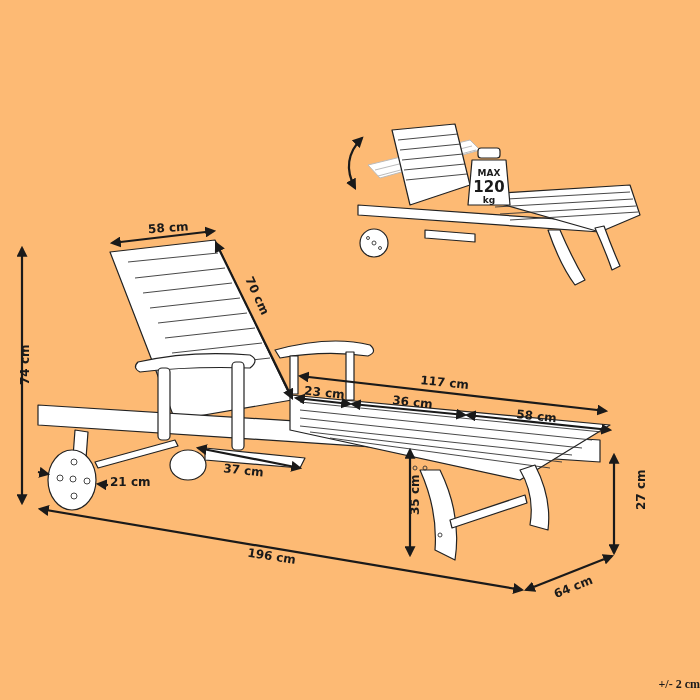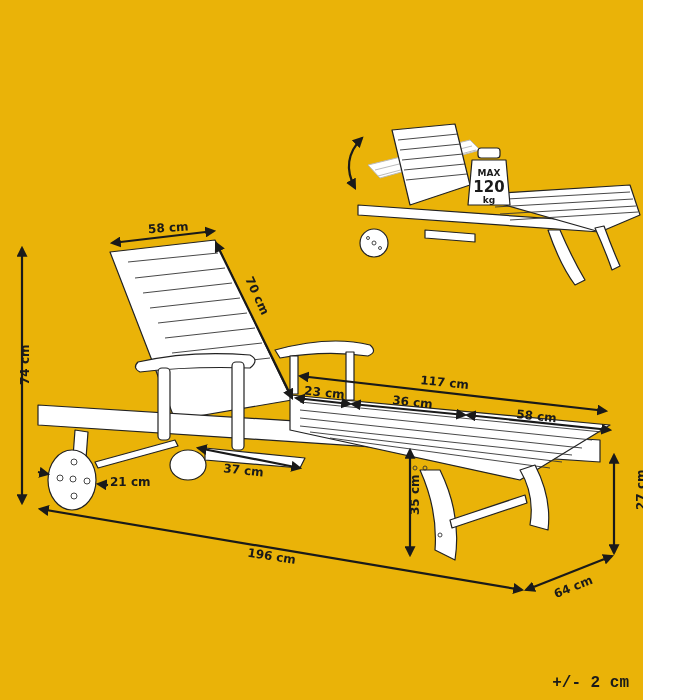--- a/index.html
+++ b/index.html
@@ -1,23 +1,23 @@
 <!DOCTYPE html>
 <html><head>
 <meta charset="utf-8">
 <style>
   html,body{margin:0;padding:0;background:#ffffff;}
-  #canvas{position:relative;width:643px;height:700px;overflow:hidden;background:#eab308;font-family:"Liberation Sans",sans-serif;}
+  #canvas{position:relative;width:700px;height:700px;overflow:hidden;background:#fdba74;font-family:"Liberation Sans",sans-serif;}
   svg{position:absolute;left:0;top:0;}
   .lbl{font-family:"DejaVu Sans",sans-serif;font-weight:bold;font-size:12px;fill:#1a1a1a;}
   .line{stroke:#222;fill:#fff;stroke-width:1.2;stroke-linejoin:round;}
   .thin{stroke:#333;fill:none;stroke-width:0.9;}
   .dim{stroke:#1a1a1a;stroke-width:2.2;fill:none;}
   .ghost{stroke:#bbb;fill:#fff;stroke-width:1;}
-  .tol{position:absolute;right:14px;bottom:8px;font-family:Liberation Mono, monospace;font-weight:bold;font-size:16px;color:#1a1a1a;}
+  .tol{position:absolute;right:0;bottom:8px;font-family:Liberation Serif, serif;font-weight:bold;font-size:12px;color:#1a1a1a;}
 </style>
 </head>
 <body>
 
 <div id="canvas">
 <svg width="700" height="700" viewBox="0 0 700 700">
   <defs>
     <marker id="ah" viewBox="0 0 10 10" refX="8" refY="5" markerWidth="5" markerHeight="5" orient="auto-start-reverse">
       <path d="M0,0 L10,5 L0,10 z" fill="#1a1a1a"></path>
     </marker>

